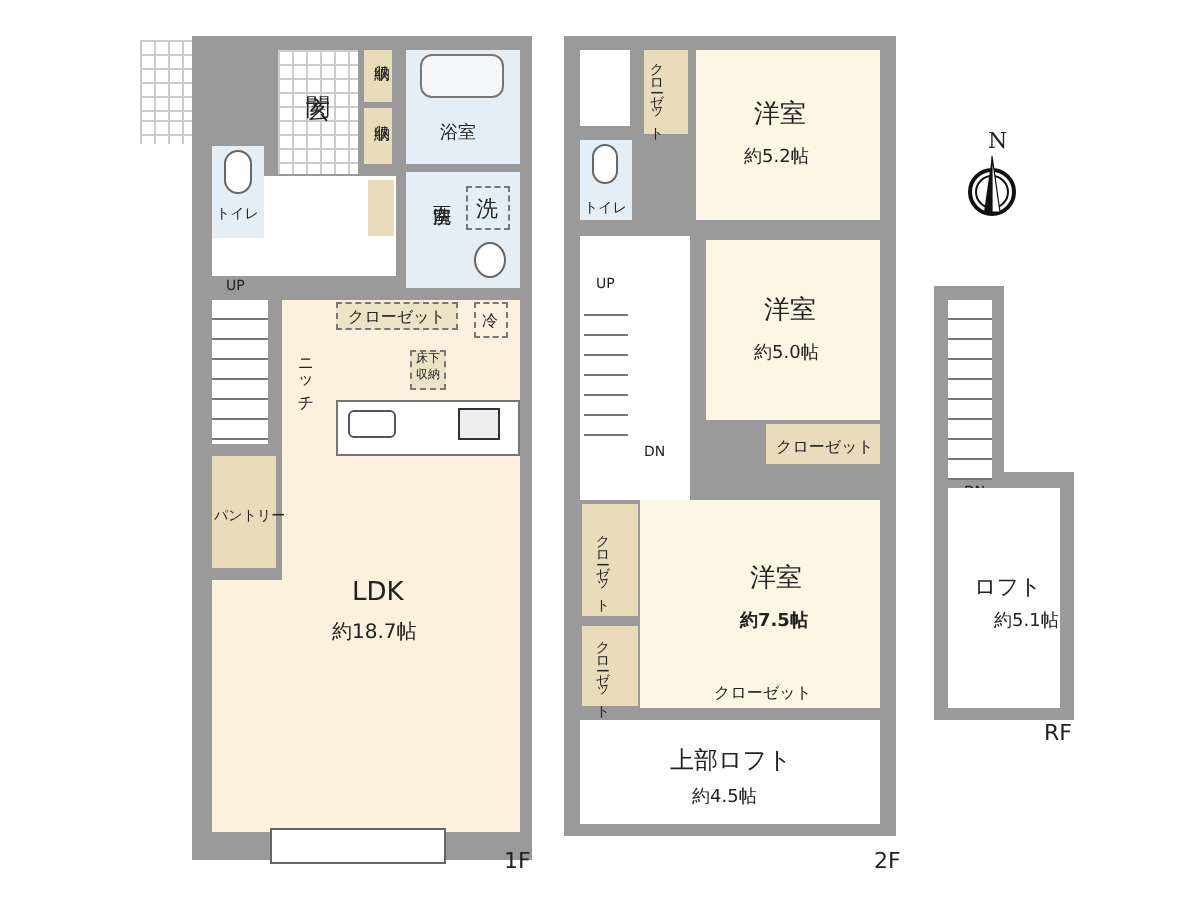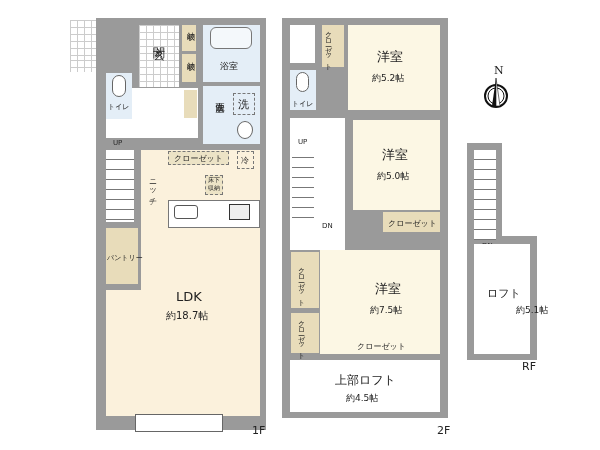--- a/index.html
+++ b/index.html
@@ -108,21 +108,21 @@
   <div class="label tiny" style="left:322px;top:222px;">DN</div>
 
   <div class="abs room-yo" style="left:353px;top:120px;width:87px;height:90px;"></div>
   <div class="label big" style="left:382px;top:146px;">洋室</div>
   <div class="label sub" style="left:377px;top:170px;">約5.0帖</div>
   <div class="abs closet" style="left:383px;top:212px;width:57px;height:20px;"></div>
   <div class="label tiny" style="left:388px;top:218px;font-size:8px;">クローゼット</div>
 
   <div class="abs room-yo" style="left:320px;top:250px;width:120px;height:104px;"></div>
   <div class="label big" style="left:375px;top:280px;">洋室</div>
-  <div class="label sub" style="left:370px;top:304px;">約7.5帖</div>
+  <div class="label sub" style="left:370px;top:304px;font-weight:bold;">約7.5帖</div>
   <div class="label tiny" style="left:357px;top:341px;font-size:8px;">クローゼット</div>
 
   <div class="abs closet" style="left:291px;top:252px;width:28px;height:56px;"></div>
   <div class="label vtext" style="left:296px;top:260px;height:44px;font-size:7px;">クローゼット</div>
   <div class="abs closet" style="left:291px;top:313px;width:28px;height:40px;"></div>
   <div class="label vtext" style="left:296px;top:315px;height:38px;font-size:7px;">クローゼット</div>
 
   <div class="abs room-white" style="left:290px;top:360px;width:150px;height:52px;"></div>
   <div class="label big" style="left:335px;top:372px;font-size:12px;">上部ロフト</div>
   <div class="label sub" style="left:346px;top:392px;">約4.5帖</div>
@@ -130,21 +130,21 @@
   <div class="label floorlabel" style="left:437px;top:424px;">2F</div>
 </div>
 
 <div>
   <div class="abs wall" style="left:467px;top:143px;width:35px;height:100px;"></div>
   <div class="abs wall" style="left:467px;top:236px;width:70px;height:124px;"></div>
   <div class="abs stairs" style="left:474px;top:150px;width:22px;height:90px;"></div>
   <div class="label tiny" style="left:482px;top:242px;">DN</div>
   <div class="abs room-white" style="left:474px;top:244px;width:56px;height:110px;"></div>
   <div class="label big" style="left:487px;top:286px;font-size:11px;">ロフト</div>
-  <div class="label sub" style="left:500px;top:304px;padding-left:16px;">約5.1帖</div>
+  <div class="label sub" style="left:481px;top:304px;padding-left:16px;">約5.1帖</div>
   <div class="label floorlabel" style="left:522px;top:360px;">RF</div>
 </div>
 
 <div>
   <div class="label" style="left:494px;top:64px;font-family:'DejaVu Serif',serif;font-size:11px;">N</div>
   <svg class="abs" style="left:482px;top:76px;" width="28" height="34" viewBox="0 0 28 34">
     <circle cx="14" cy="20" r="11" fill="none" stroke="#111" stroke-width="2"></circle>
     <circle cx="14" cy="20" r="8" fill="none" stroke="#111" stroke-width="1"></circle>
     <polygon points="14,2 10,30 14,30" fill="#111"></polygon>
     <polygon points="14,2 18,30 14,30" fill="#fff" stroke="#111" stroke-width="0.6"></polygon>

